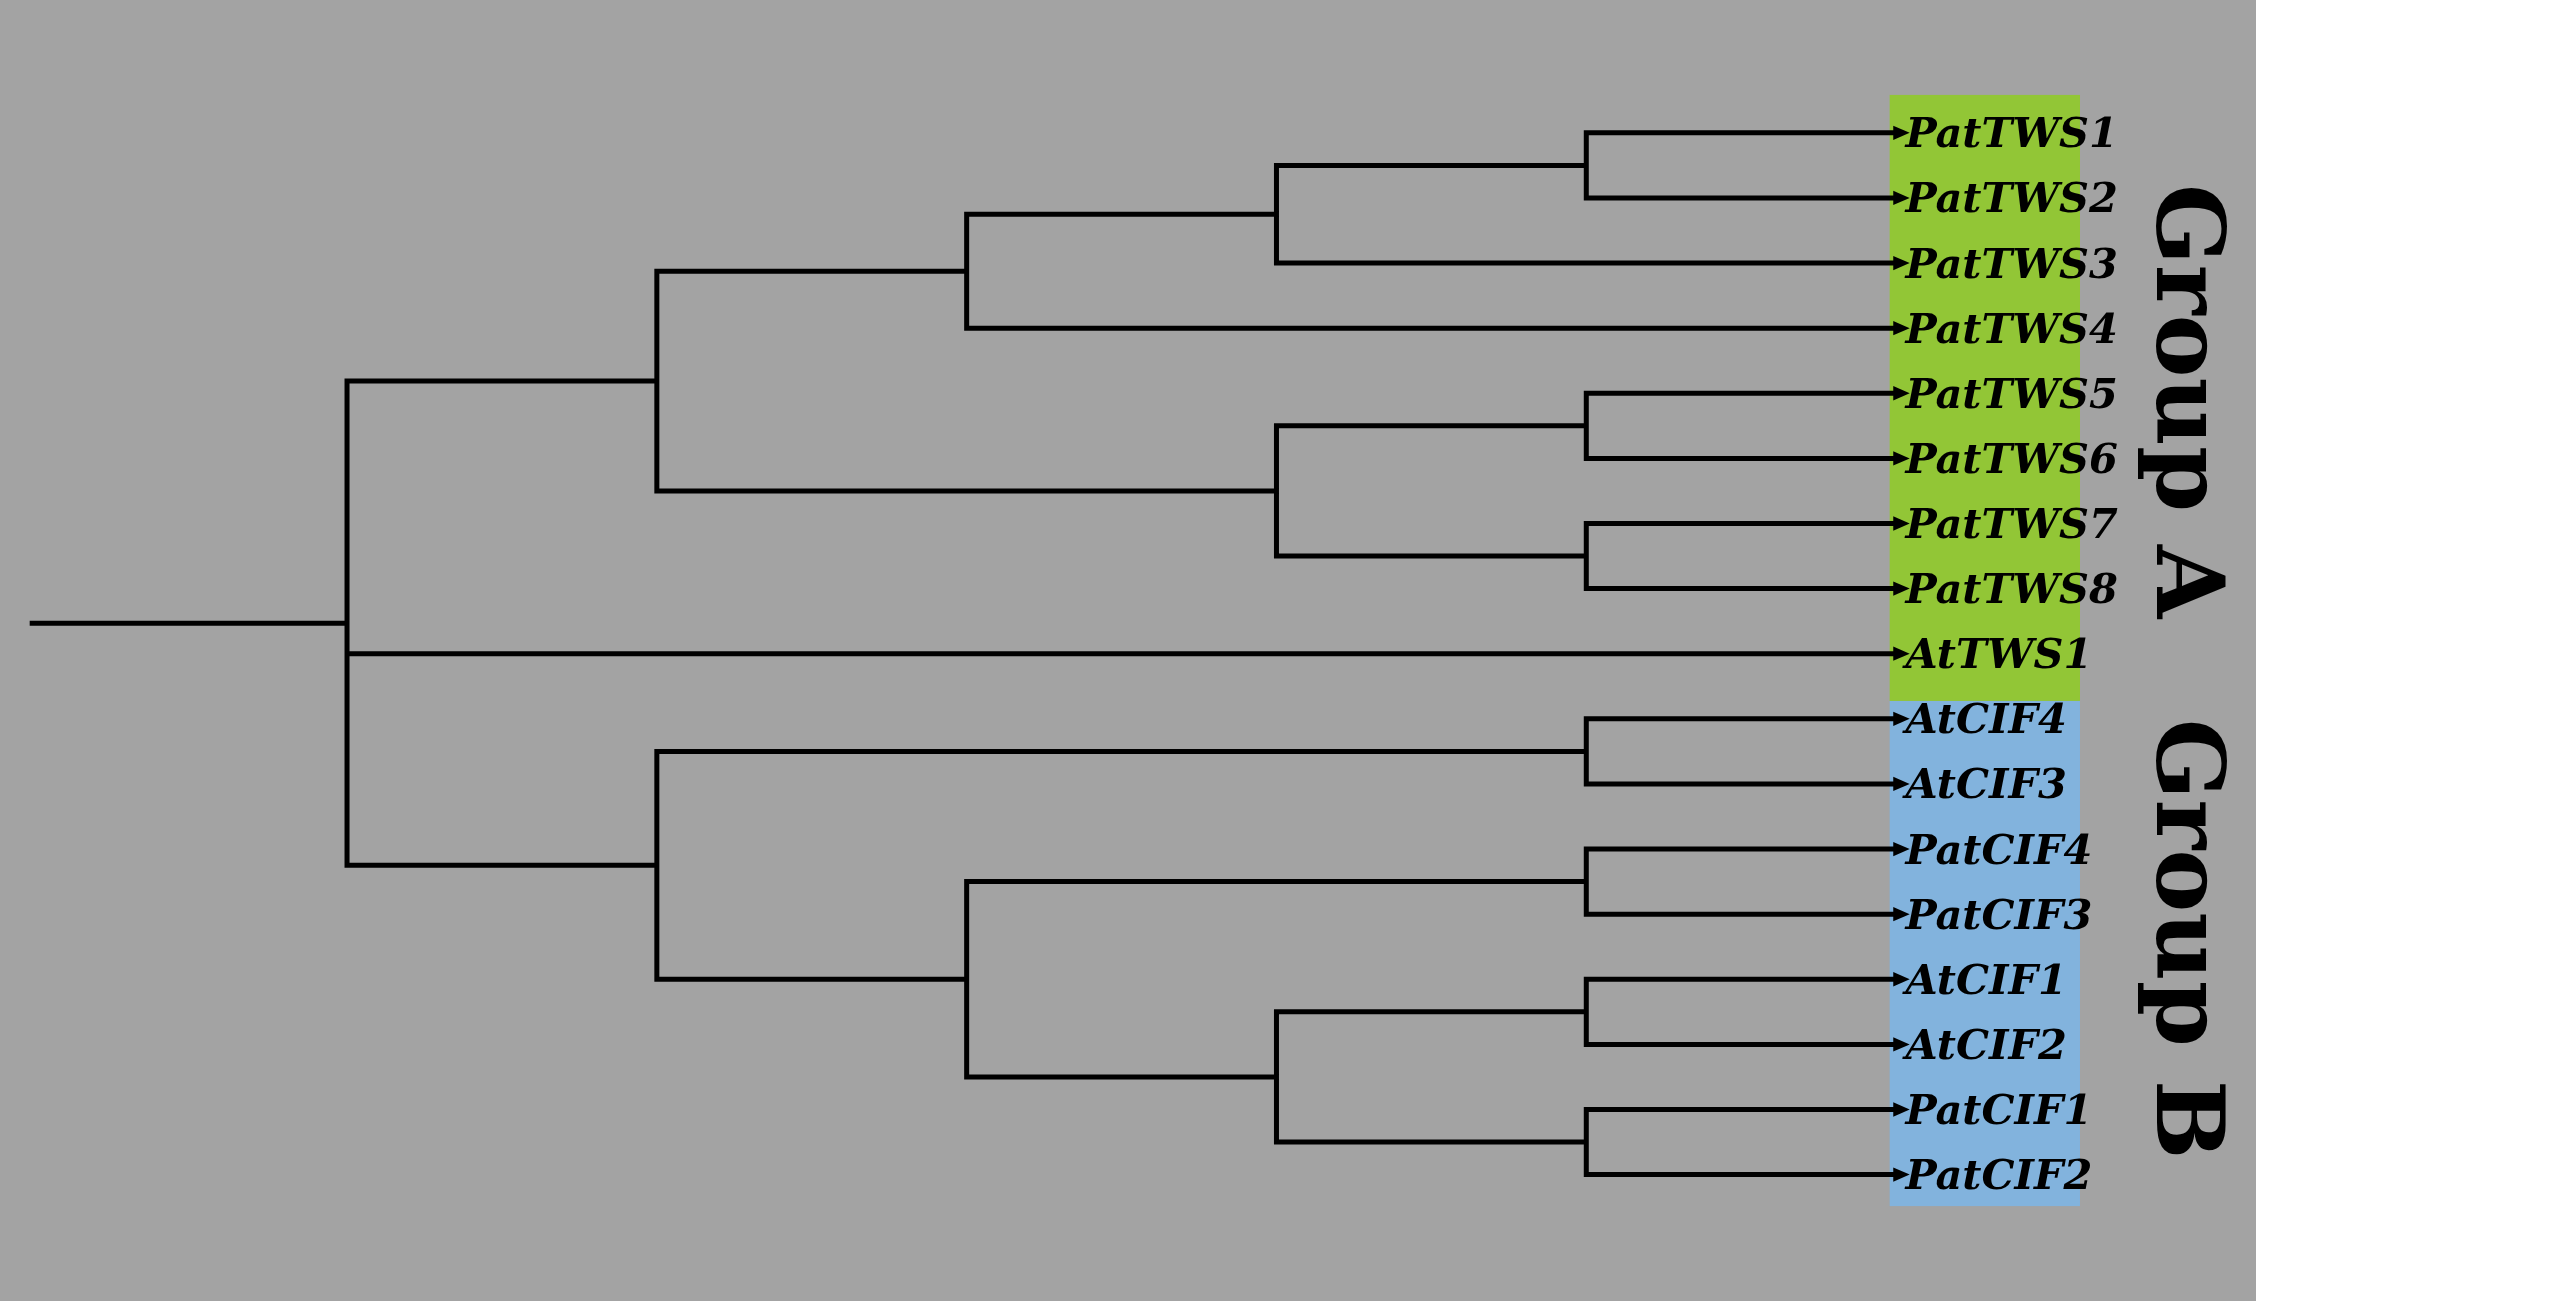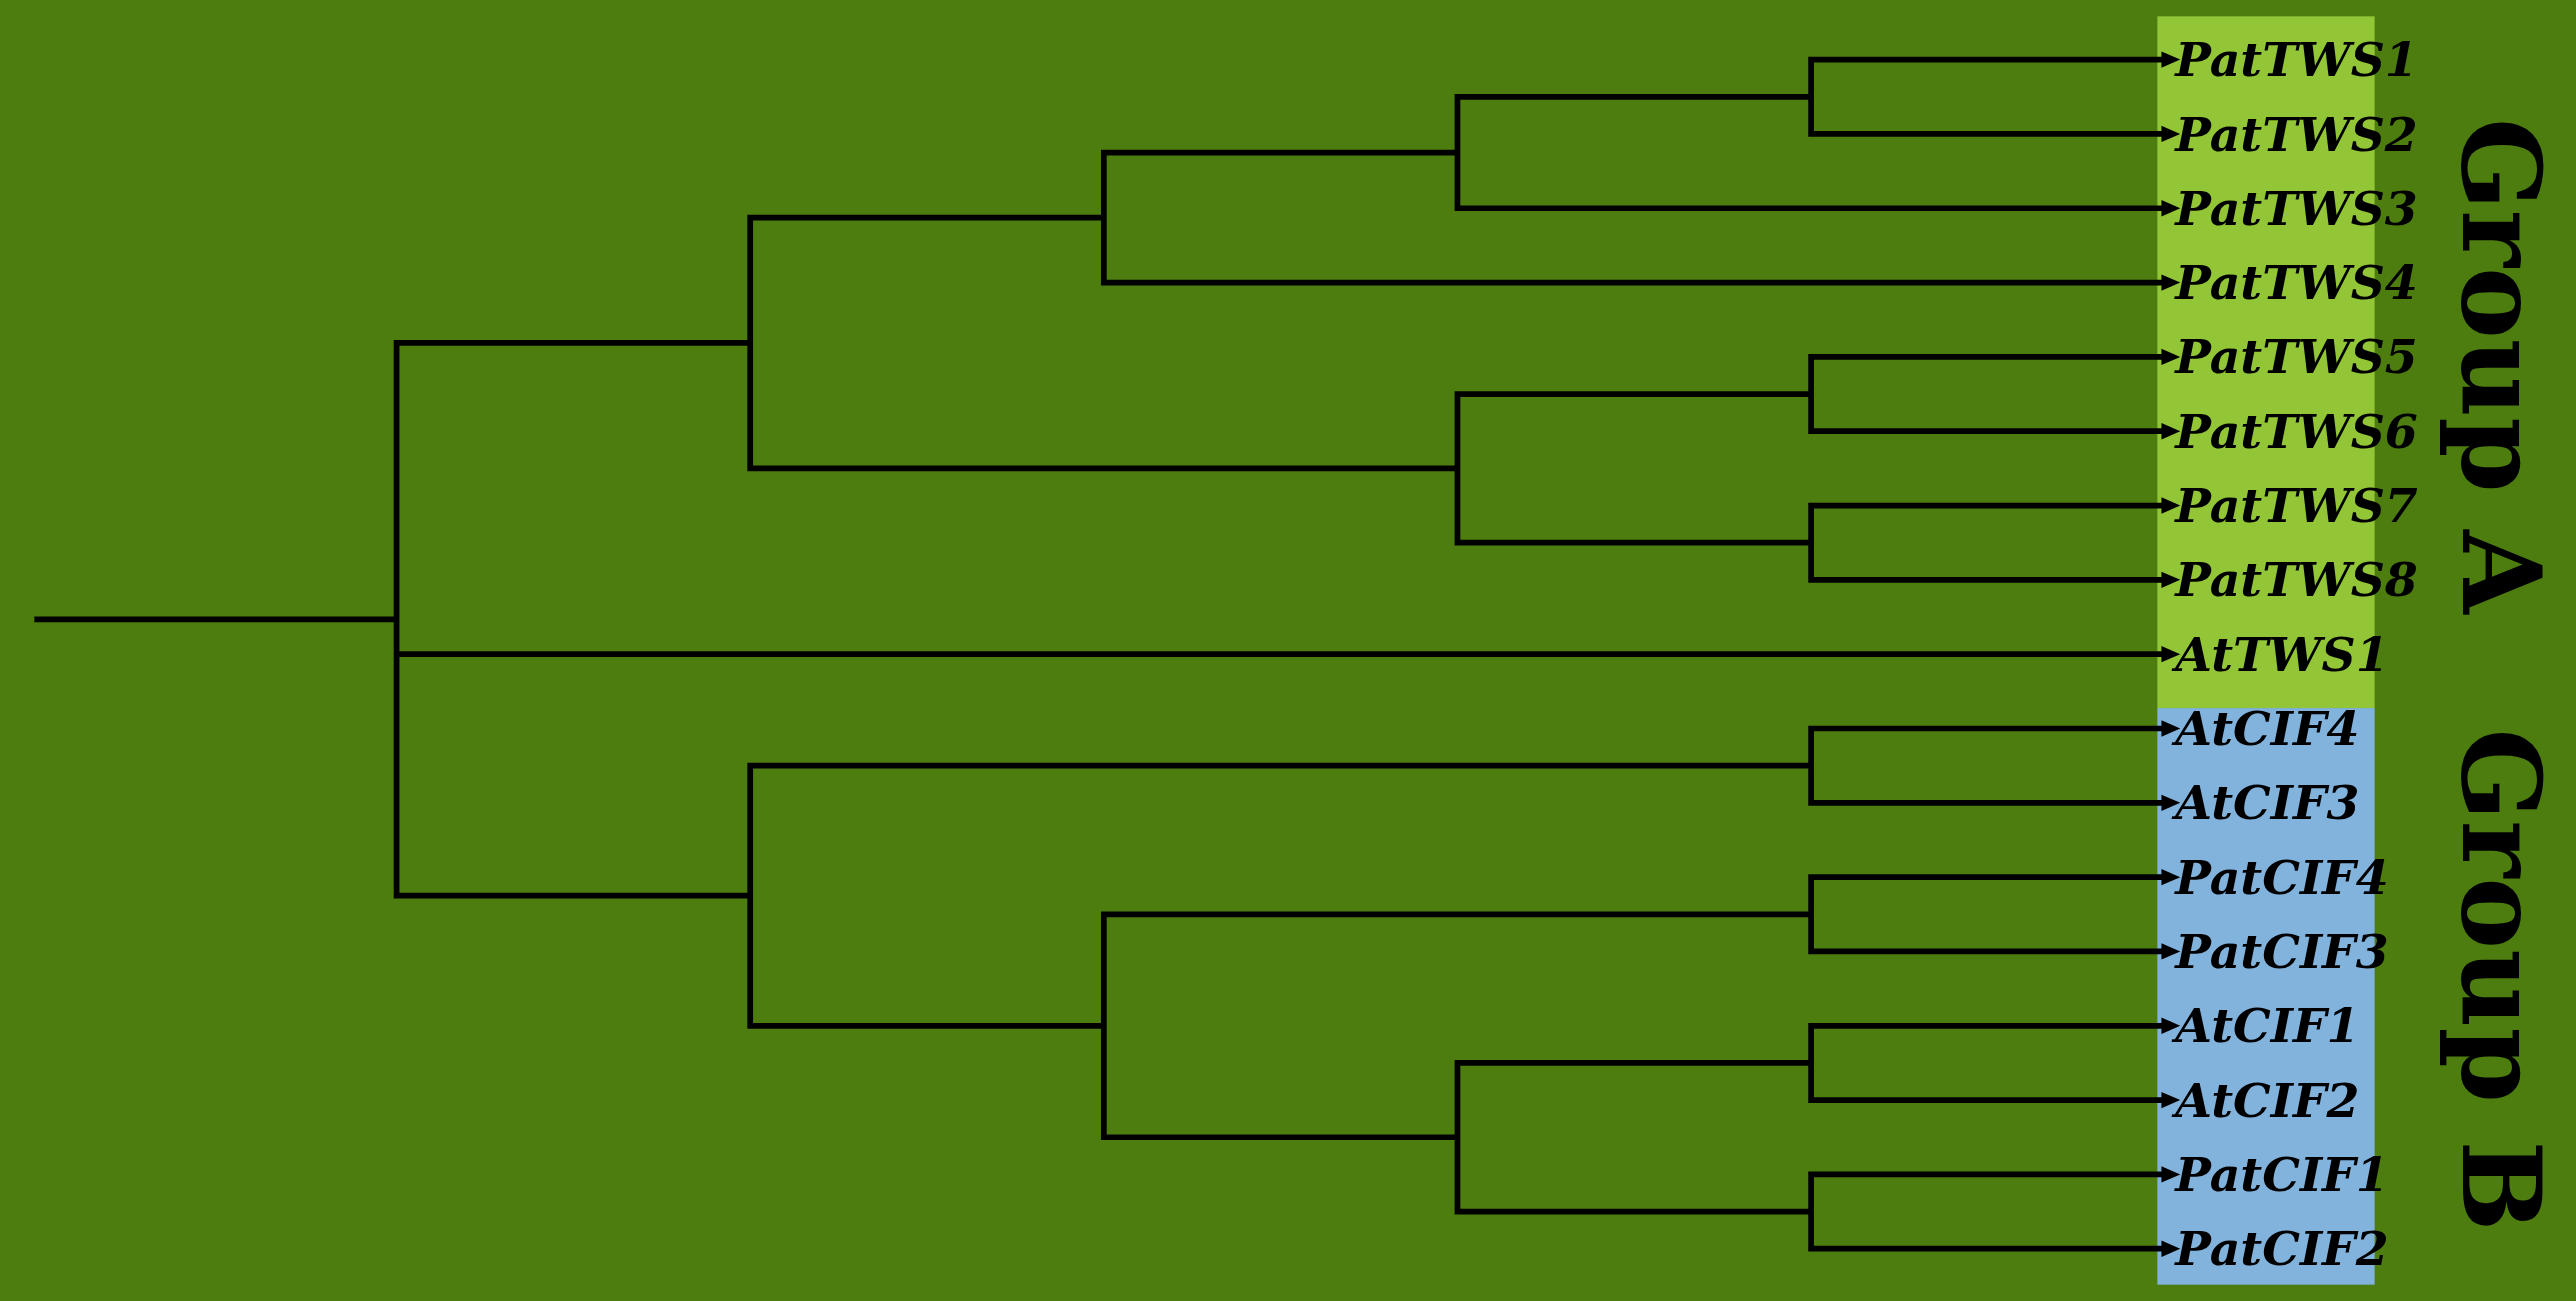--- a/index.html
+++ b/index.html
@@ -1,20 +1,20 @@
 <!DOCTYPE html>
 <html style="font-size:13px"><head>
 <meta charset="utf-8">
 <style>
   html, body { margin: 0; padding: 0; background: #ffffff; }
   .figure-wrap {
-    width: 2576px;
+    width: 2256px;
     height: 1301px;
     position: relative;
-    background: #4d7c0f;
+    background: #a3a3a3;
     overflow: hidden;
   }
   svg.tree-canvas { display: block; width: 100%; height: 100%; }
   .leaf-label {
     font-family: "DejaVu Serif", "Liberation Serif", serif;
     font-style: italic;
     font-weight: bold;
     font-size: 58px;
     fill: #000000;
   }

